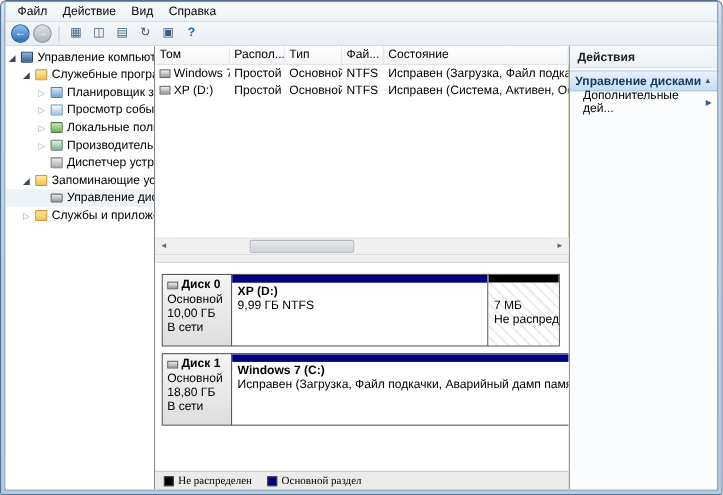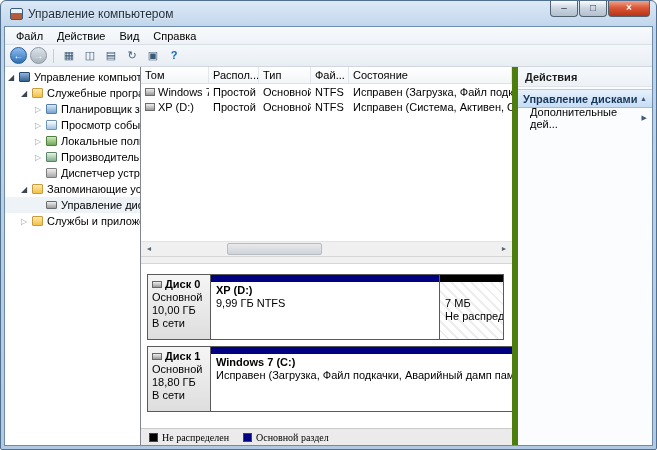--- a/index.html
+++ b/index.html
@@ -45,21 +45,21 @@
   .i-computer { background: linear-gradient(#8fb4de, #35618f); border: 1px solid #24476b; }
   .i-folder { background: linear-gradient(#ffe9a8, #f3c04b); border: 1px solid #c99b3f; }
   .i-tool1 { background: linear-gradient(#d8e8f8, #76a3cf); border: 1px solid #5580a8; }
   .i-tool2 { background: linear-gradient(#ffffff, #9fc2e2); border: 1px solid #6e94ba; }
   .i-users { background: linear-gradient(#cfe6c2, #6faa58); border: 1px solid #4f7f3d; }
   .i-perf { background: linear-gradient(#e8f2e2, #7fae8e); border: 1px solid #5b8468; }
   .i-dev { background: linear-gradient(#efefef, #a9a9a9); border: 1px solid #7e7e7e; }
   .i-disk { background: linear-gradient(#ededed, #9c9c9c); border: 1px solid #6b6b6b; height: 8px; }
   .tree-item.sel { background: #eef3f8; }
   
-  .main-pane { flex: 1; display: flex; flex-direction: column; border-right: 6px solid #4d7c0f; overflow: hidden; }
+  .main-pane { flex: 1; display: flex; flex-direction: column; border-right: 1px solid #4d7c0f; overflow: hidden; }
   .list-section { height: 190px; flex: none; display: flex; flex-direction: column; border-bottom: 1px solid #d5d5d5; }
   .lv-header { height: 17px; display: flex; background: linear-gradient(#ffffff, #f3f5f7); border-bottom: 1px solid #dde1e6; flex: none; }
   .hcell { padding: 2px 4px; border-right: 1px solid #e2e6ea; white-space: nowrap; overflow: hidden; }
   .c0 { width: 68px; flex: none; } .c1 { width: 50px; flex: none; } .c2 { width: 52px; flex: none; }
   .c3 { width: 38px; flex: none; } .c4 { flex: 1; }
   .lv-row { height: 15px; display: flex; align-items: center; flex: none; }
   .cell { padding: 0 4px; white-space: nowrap; overflow: hidden; }
   .vol-icon { width: 10px; height: 8px; display: inline-block; margin: 0 3px 0 0; background: linear-gradient(#efefef, #9a9a9a); border: 1px solid #6b6b6b; flex: none; }
   .namecell { display: flex; align-items: center; }
   .lv-filler { flex: 1; }
@@ -93,29 +93,20 @@
     background: linear-gradient(#e7f1fc, #c6ddf4); border-top: 1px solid #b3cde9; border-bottom: 1px solid #9dbede; font-weight: bold; color: #17365d; }
   .action-group .spacer, .action-more .spacer { flex: 1; }
   .chev { font-size: 7px; color: #3e5a78; }
   .action-more { height: 20px; display: flex; align-items: center; padding: 0 5px 0 12px; }
 </style>
 </head>
 <body>
 
 <div class="window">
 
-  <div class="titlebar">
-    <span class="win-icon"></span>
-    <span class="title-text">Управление компьютером</span>
-    <div class="winbtns">
-      <div class="wbtn min">–</div>
-      <div class="wbtn max">□</div>
-      <div class="wbtn close">×</div>
-    </div>
-  </div>
 
   <div class="inner">
 
     <div class="menubar">
       <span class="menu-item">Файл</span>
       <span class="menu-item">Действие</span>
       <span class="menu-item">Вид</span>
       <span class="menu-item">Справка</span>
     </div>
 

